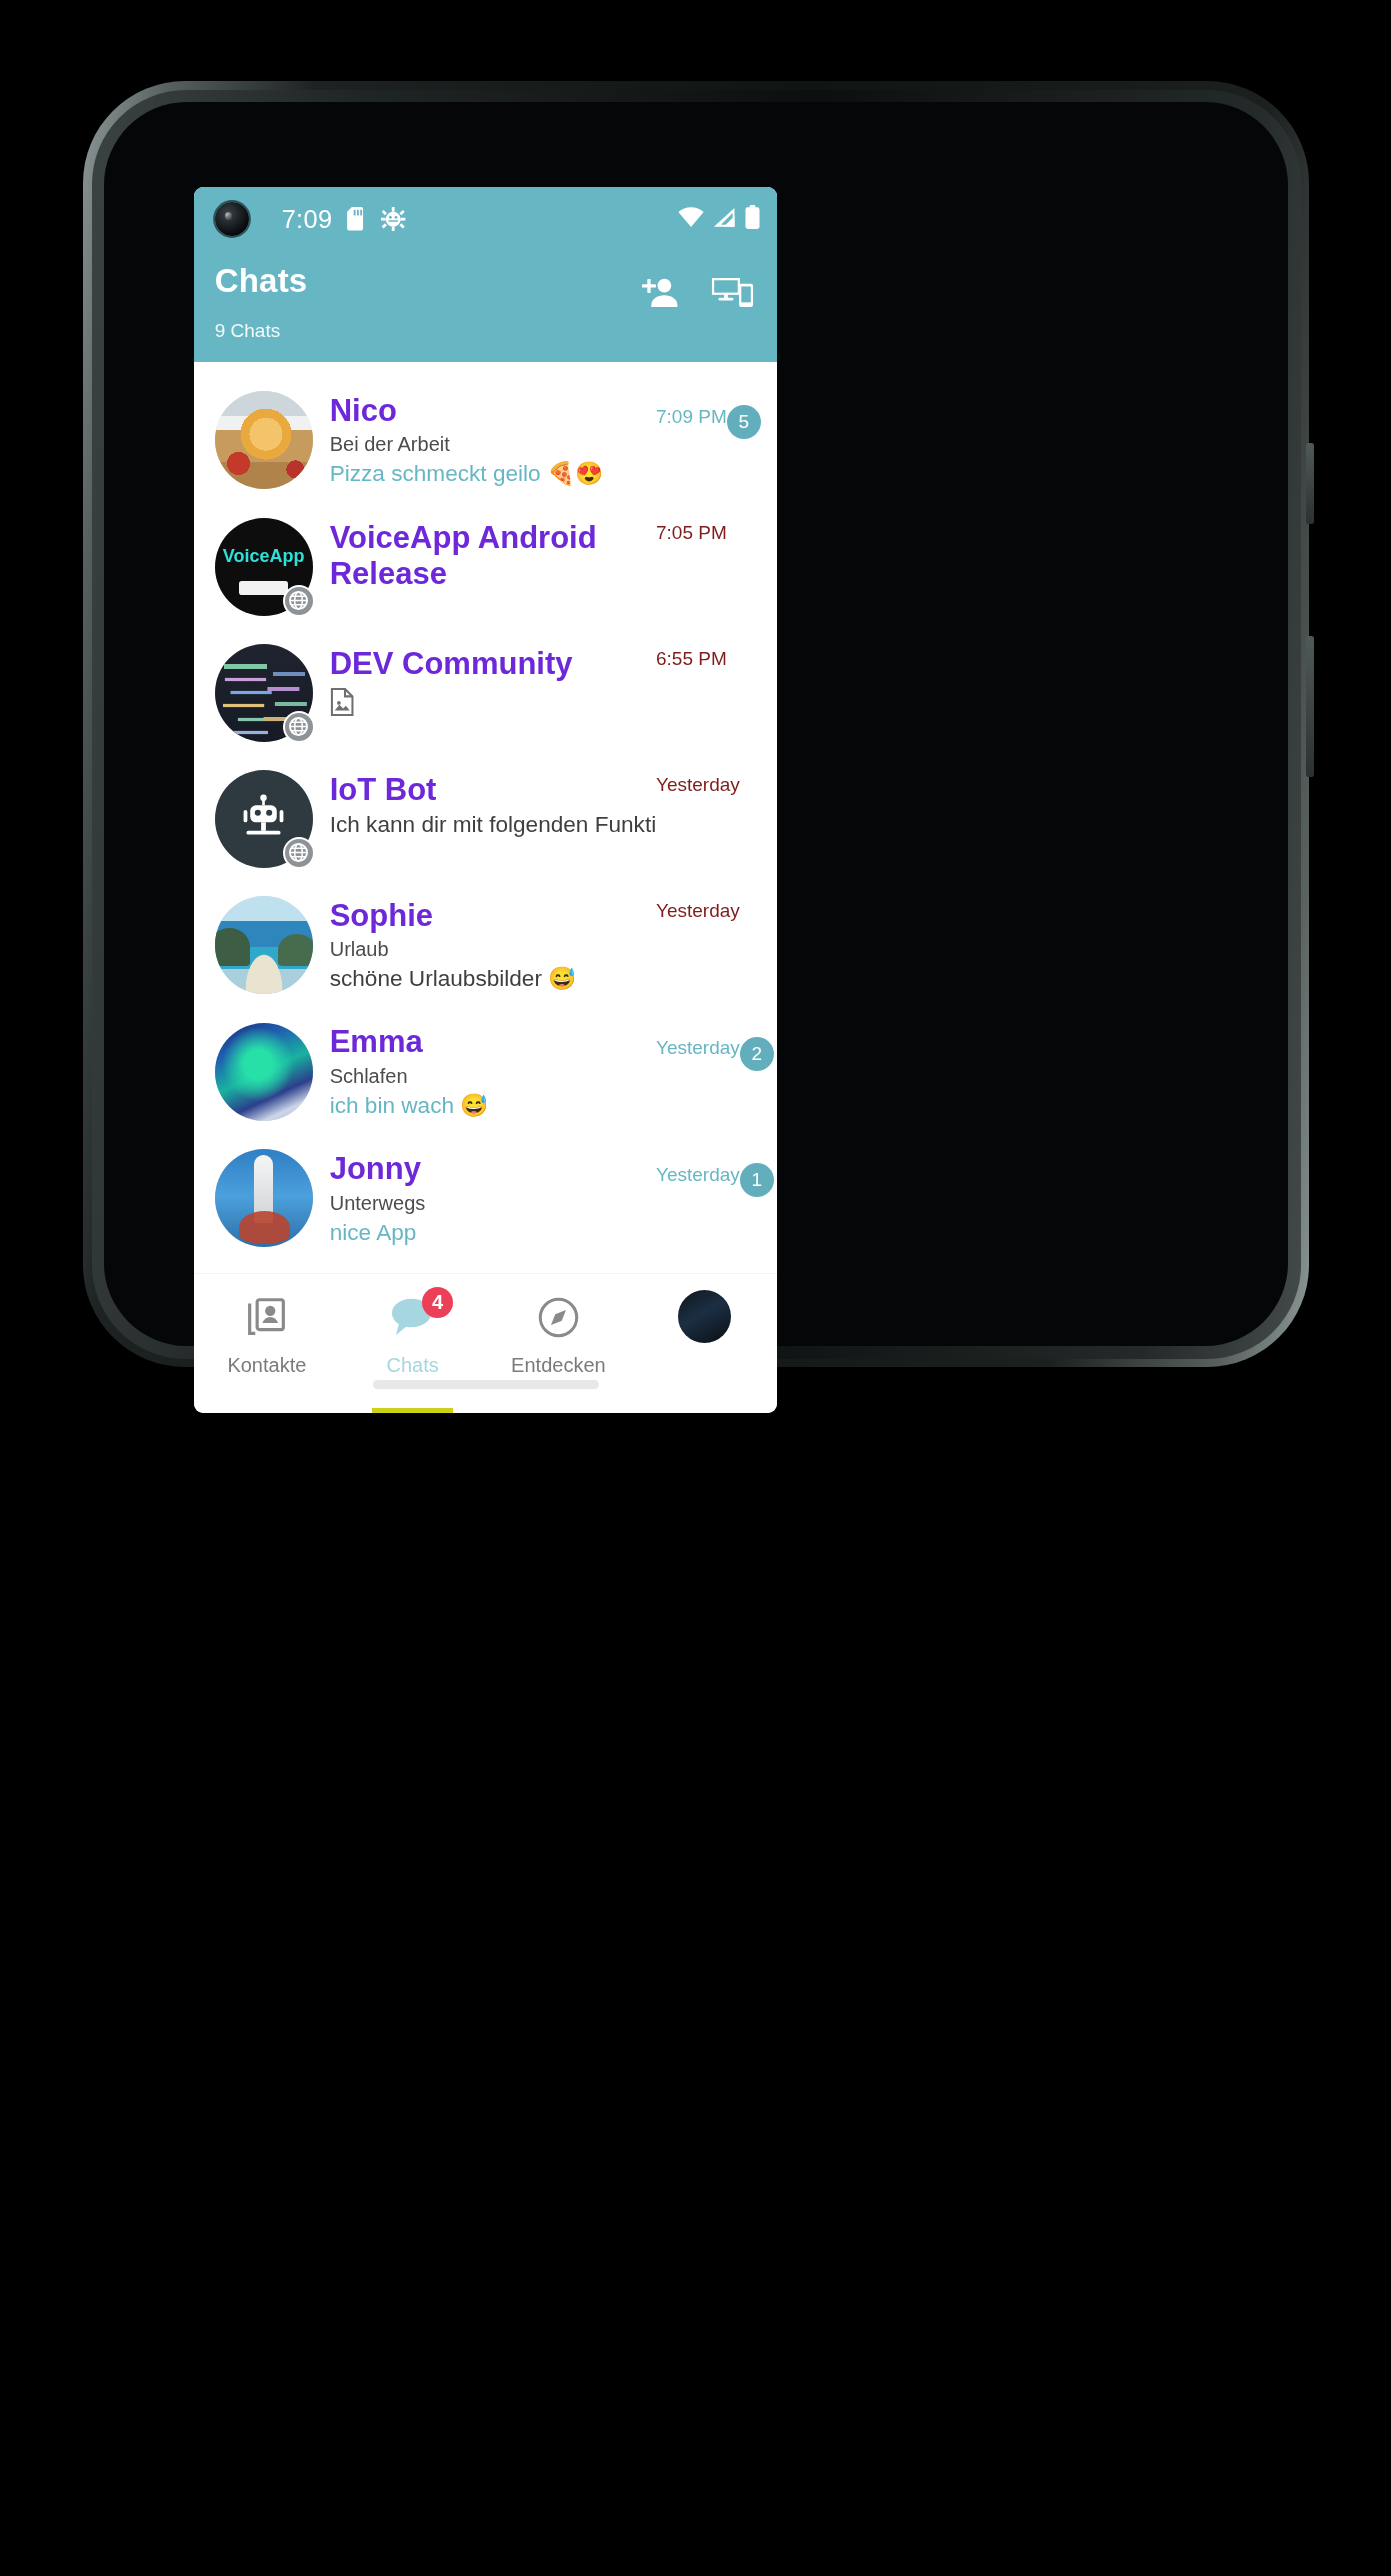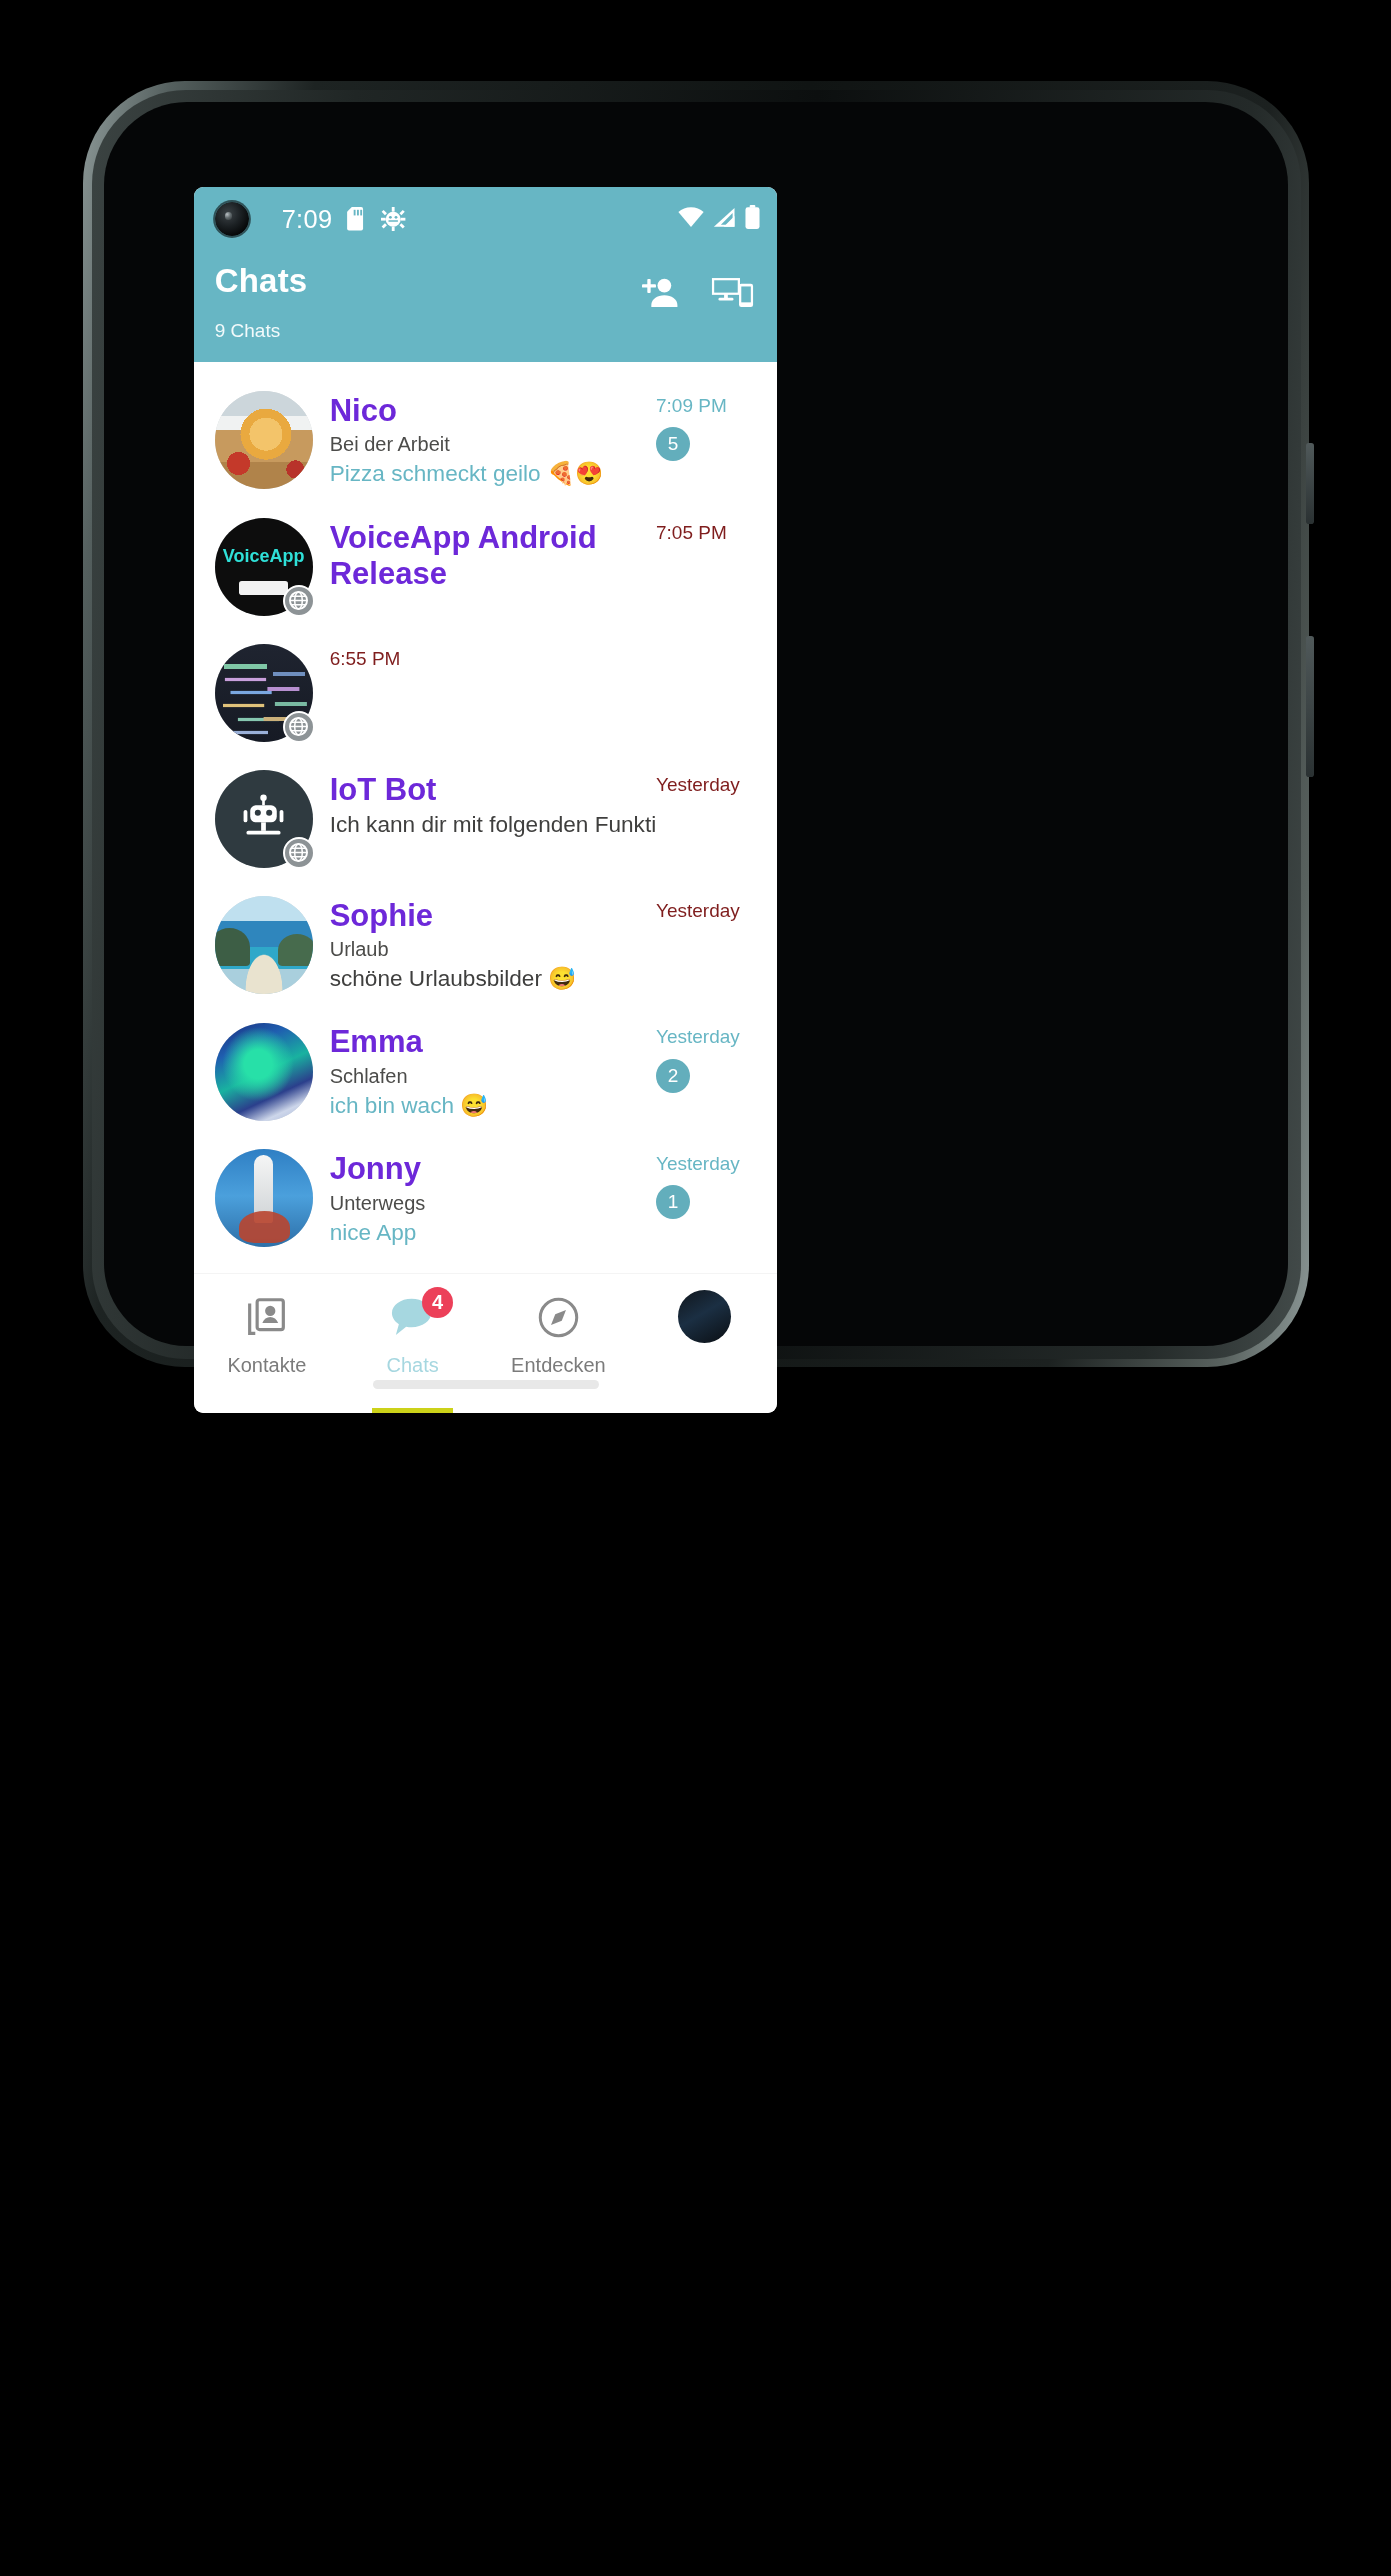--- a/index.html
+++ b/index.html
@@ -110,21 +110,21 @@
     background:#8d9396; border:2.8px solid #fff;
     display:flex; align-items:center; justify-content:center;
   }
   .row-main { flex:1 1 auto; min-width:0; padding-top:1.9px; }
   .row-name { font-size:31px; font-weight:700; color:#6d28d9; line-height:1.18; }
   .row-status { font-size:20px; color:#4c4c4a; line-height:1.3; margin-top:1.9px; }
   .row-preview { font-size:22.6px; color:#3f3f3e; line-height:1.35; margin-top:1.9px; white-space:nowrap; overflow:hidden; }
   .row-preview.unread { color: var(--teal); }
   .row-meta {
     flex:none; width:102px; padding-top:3.8px;
-    display:flex; flex-direction:column; align-items:flex-start;
+    display:flex; flex-direction:row; align-items:center;
   }
   .row-time { font-size:19px; color:#7f1d1d; white-space:nowrap; }
   .row-time.unread { color: var(--teal); }
   .unread-badge {
     margin-top:10.3px;
     min-width:34px; height:34px; border-radius:17px;
     background: var(--teal-badge);
     color:#fff; font-size:19px;
     display:flex; align-items:center; justify-content:center;
     padding:0 8.5px;
@@ -360,20 +360,29 @@
               <div class="av-img art-code"></div>
             </div>
             <div class="globe-badge">
               <svg width="19" height="19" viewBox="0 0 20 20">
                 <circle cx="10" cy="10" r="9" fill="none" stroke="#fff" stroke-width="2"></circle>
                 <ellipse cx="10" cy="10" rx="4" ry="9" fill="none" stroke="#fff" stroke-width="1.6"></ellipse>
                 <path d="M1 10h18M2.6 5.5h14.8M2.6 14.5h14.8" stroke="#fff" stroke-width="1.5"></path>
               </svg>
             </div>
           </div>
+          <div class="row-main">
+            <div class="row-name">DEV Community</div>
+            <div class="doc-icon"><svg width="24.4" height="28" viewBox="0 0 26 30">
+                <path d="M2 1h14l8 8v20H2z" fill="none" stroke="#6f6f6f" stroke-width="2.2"></path>
+                <path d="M16 1v8h8" fill="none" stroke="#6f6f6f" stroke-width="2.2"></path>
+                <circle cx="9.5" cy="16" r="2" fill="#6f6f6f"></circle>
+                <path d="M5 24l5-6 4 4 3-3 4 5z" fill="#6f6f6f"></path>
+              </svg></div>
+          </div>
           <div class="row-meta">
             <div class="row-time">6:55 PM</div>
           </div>
         </div>
         <div class="chat-row">
           <div class="avatar-wrap">
             <div class="avatar">
               <div class="av-img art-bot">
                 <div class="art-robot-g">
                   <svg width="55" height="55" viewBox="0 0 58 58" fill="#fff">

